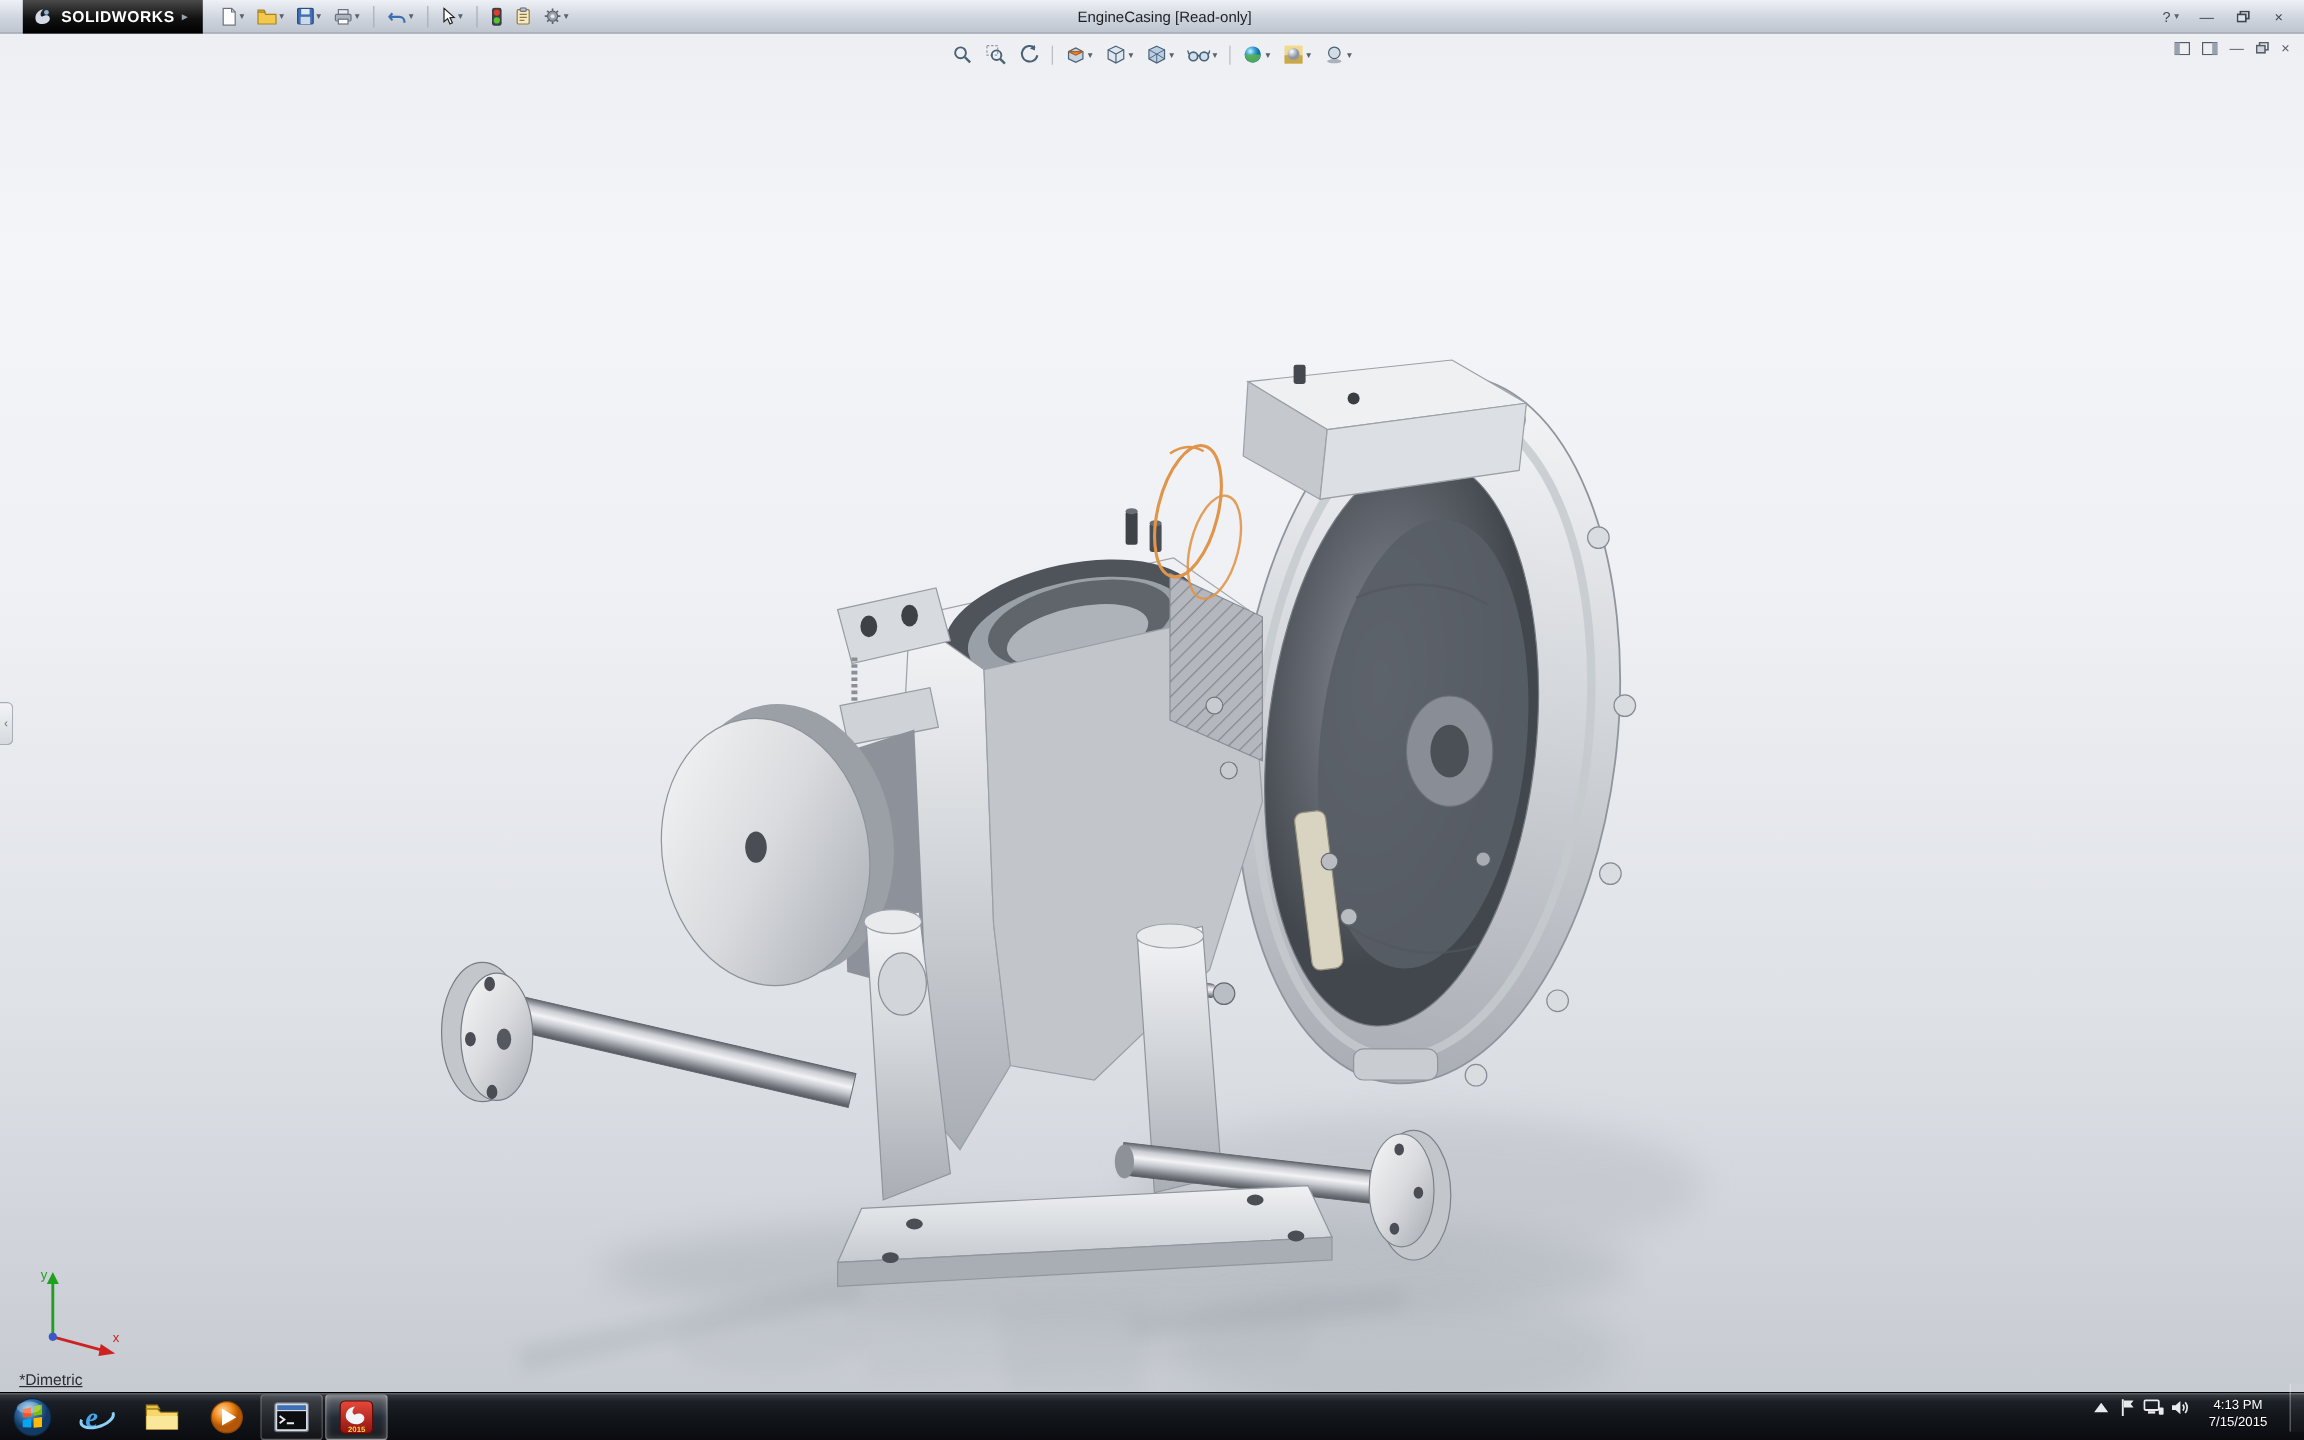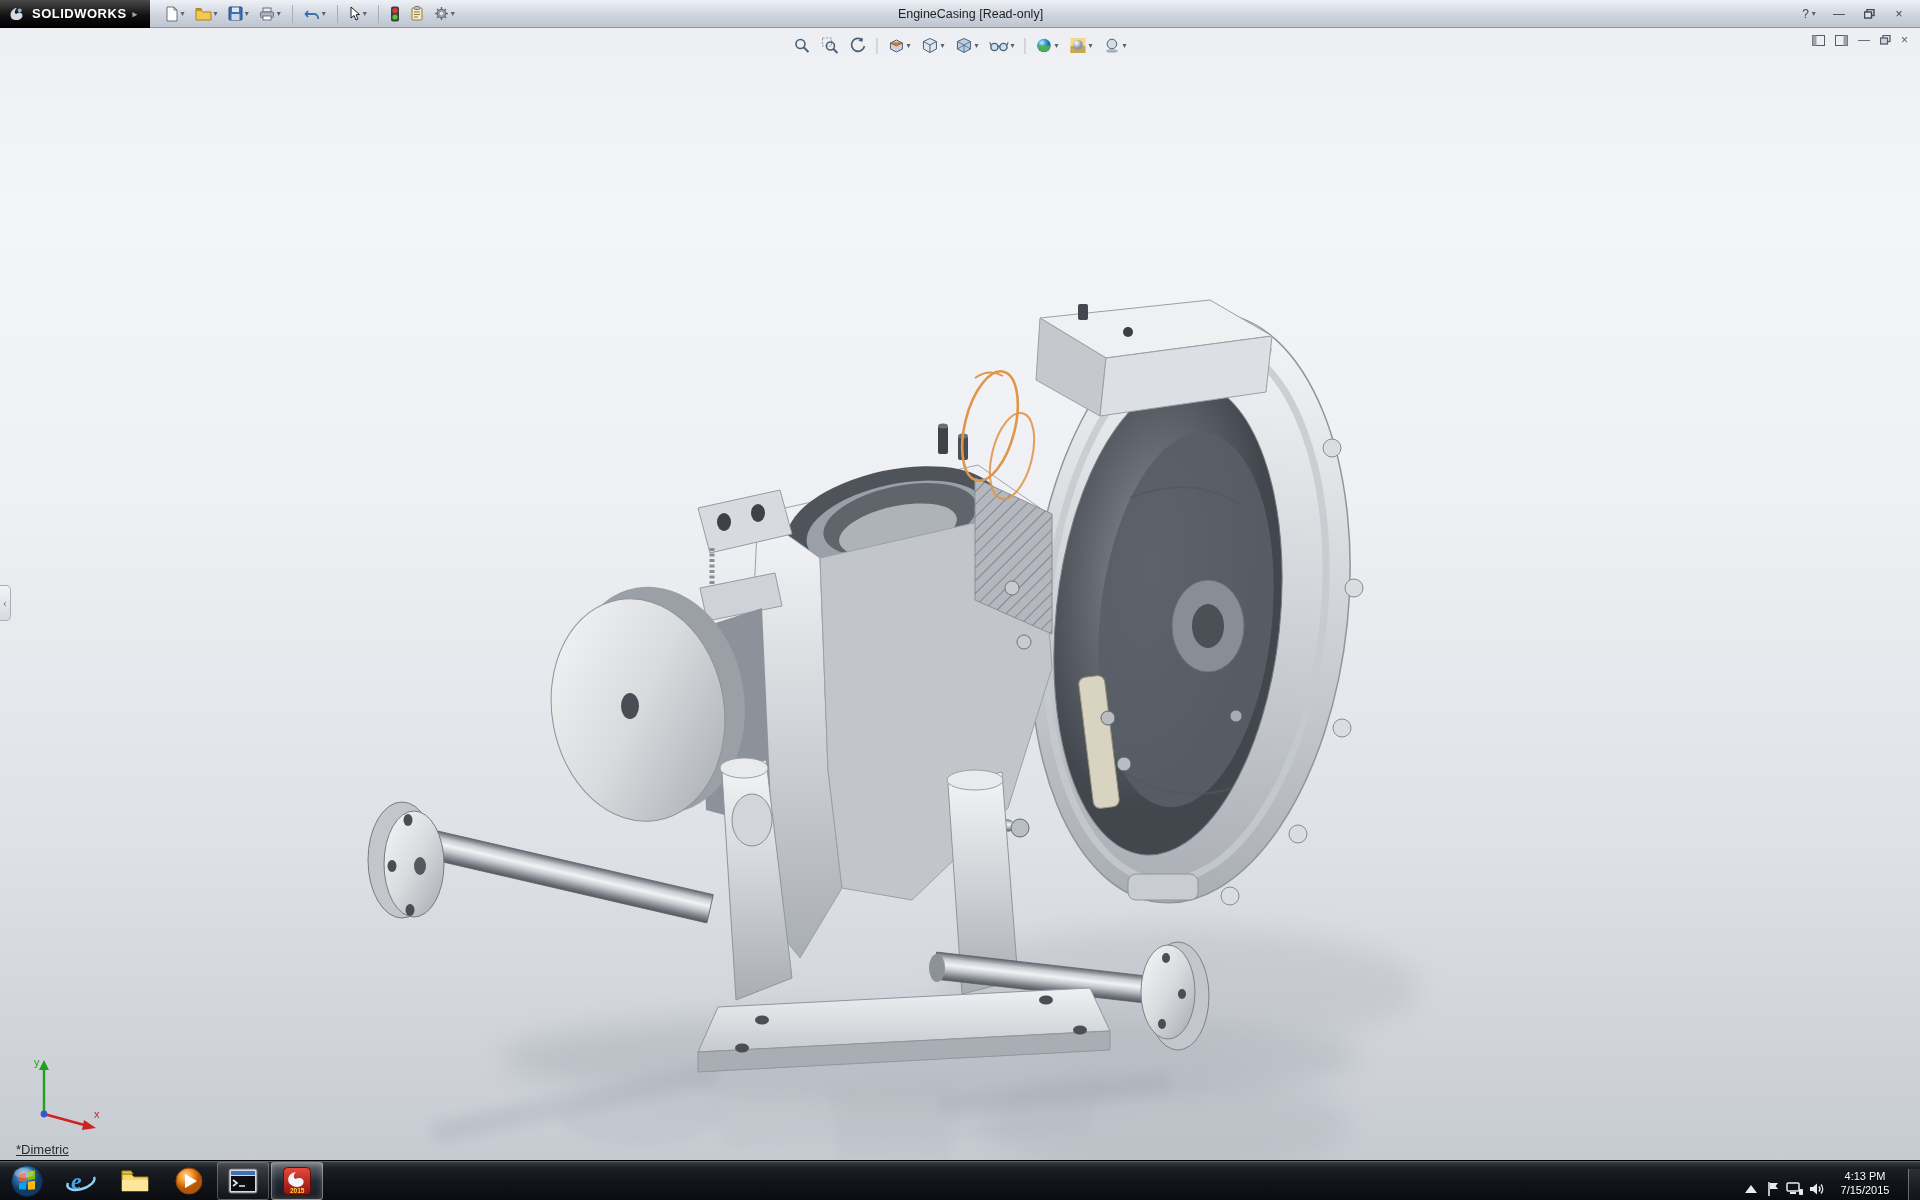--- a/index.html
+++ b/index.html
@@ -5,21 +5,21 @@
   * { margin:0; padding:0; box-sizing:border-box; }
   html,body { width:1920px; height:1200px; overflow:hidden;
     font-family:"Liberation Sans", sans-serif; background:#e9ebee; }
 
   
   .titlebar { position:absolute; top:0; left:0; width:1920px; height:28px;
     background:linear-gradient(#eef1f6,#cdd3dc 60%,#bfc6d0);
     border-bottom:1px solid #8d95a3; display:flex; align-items:center; z-index:50; }
   .brand { height:28px; background:linear-gradient(#4a4a4a,#111 55%,#000);
     color:#fff; display:flex; align-items:center; gap:6px; padding:0 12px 0 8px;
-    font-weight:bold; font-size:13px; letter-spacing:.5px; }
+    font-weight:bold; font-size:13px; letter-spacing:.5px;margin-left:19px; }
   .brand-mark { width:18px; height:18px; }
   .qab { display:flex; align-items:center; margin-left:10px; gap:2px; }
   .qab-btn { display:flex; align-items:center; gap:2px; padding:2px 3px;
     border:1px solid transparent; border-radius:2px; height:22px; }
   .caret { font-size:8px; color:#5a6270; line-height:1; }
   .sep { width:1px; height:18px; background:#a8aeb9; margin:0 5px; }
   .win-title { position:absolute; left:0; right:0; top:0; height:28px;
     display:flex; align-items:center; justify-content:center;
     font-size:12.5px; color:#1d1f24; pointer-events:none;padding-left:21px; }
   .tb-right { margin-left:auto; display:flex; align-items:center; height:28px; padding-right:6px; }
@@ -59,21 +59,21 @@
     border-top:1px solid #000; box-shadow:inset 0 1px 0 rgba(255,255,255,.18);
     display:flex; align-items:center; z-index:100; }
   .start-btn { width:54px; height:40px; display:flex; align-items:center; justify-content:center; }
   .tb-item { width:52px; height:38px; margin:1px 1px; display:flex; align-items:center;
     justify-content:center; border-radius:3px; border:1px solid transparent; }
   .tb-item.running { border-color:rgba(255,255,255,.25);
     background:linear-gradient(rgba(255,255,255,.14),rgba(255,255,255,.03)); }
   .tb-item.active { border-color:rgba(255,255,255,.4);
     background:linear-gradient(rgba(255,255,255,.32),rgba(120,150,190,.18) 50%,rgba(255,255,255,.06));
     box-shadow:inset 0 0 6px rgba(255,255,255,.25); }
-  .tray { margin-left:auto; display:flex; align-items:flex-start; height:24px; }
+  .tray { margin-left:auto; display:flex; align-items:flex-end; height:24px; }
   .tray-icon { width:22px; height:40px; display:flex; align-items:center; justify-content:center; }
   .clock { width:74px; text-align:center; color:#fff; font-size:11px; line-height:1.3;
     text-shadow:0 1px 1px #000; padding:0 4px; }
   .show-desktop { width:12px; height:40px; border-left:1px solid rgba(255,255,255,.35);
     background:linear-gradient(rgba(255,255,255,.08),rgba(255,255,255,.02)); margin-left:6px; }
 </style>
 </head>
 <body>
 
 <div class="titlebar">

